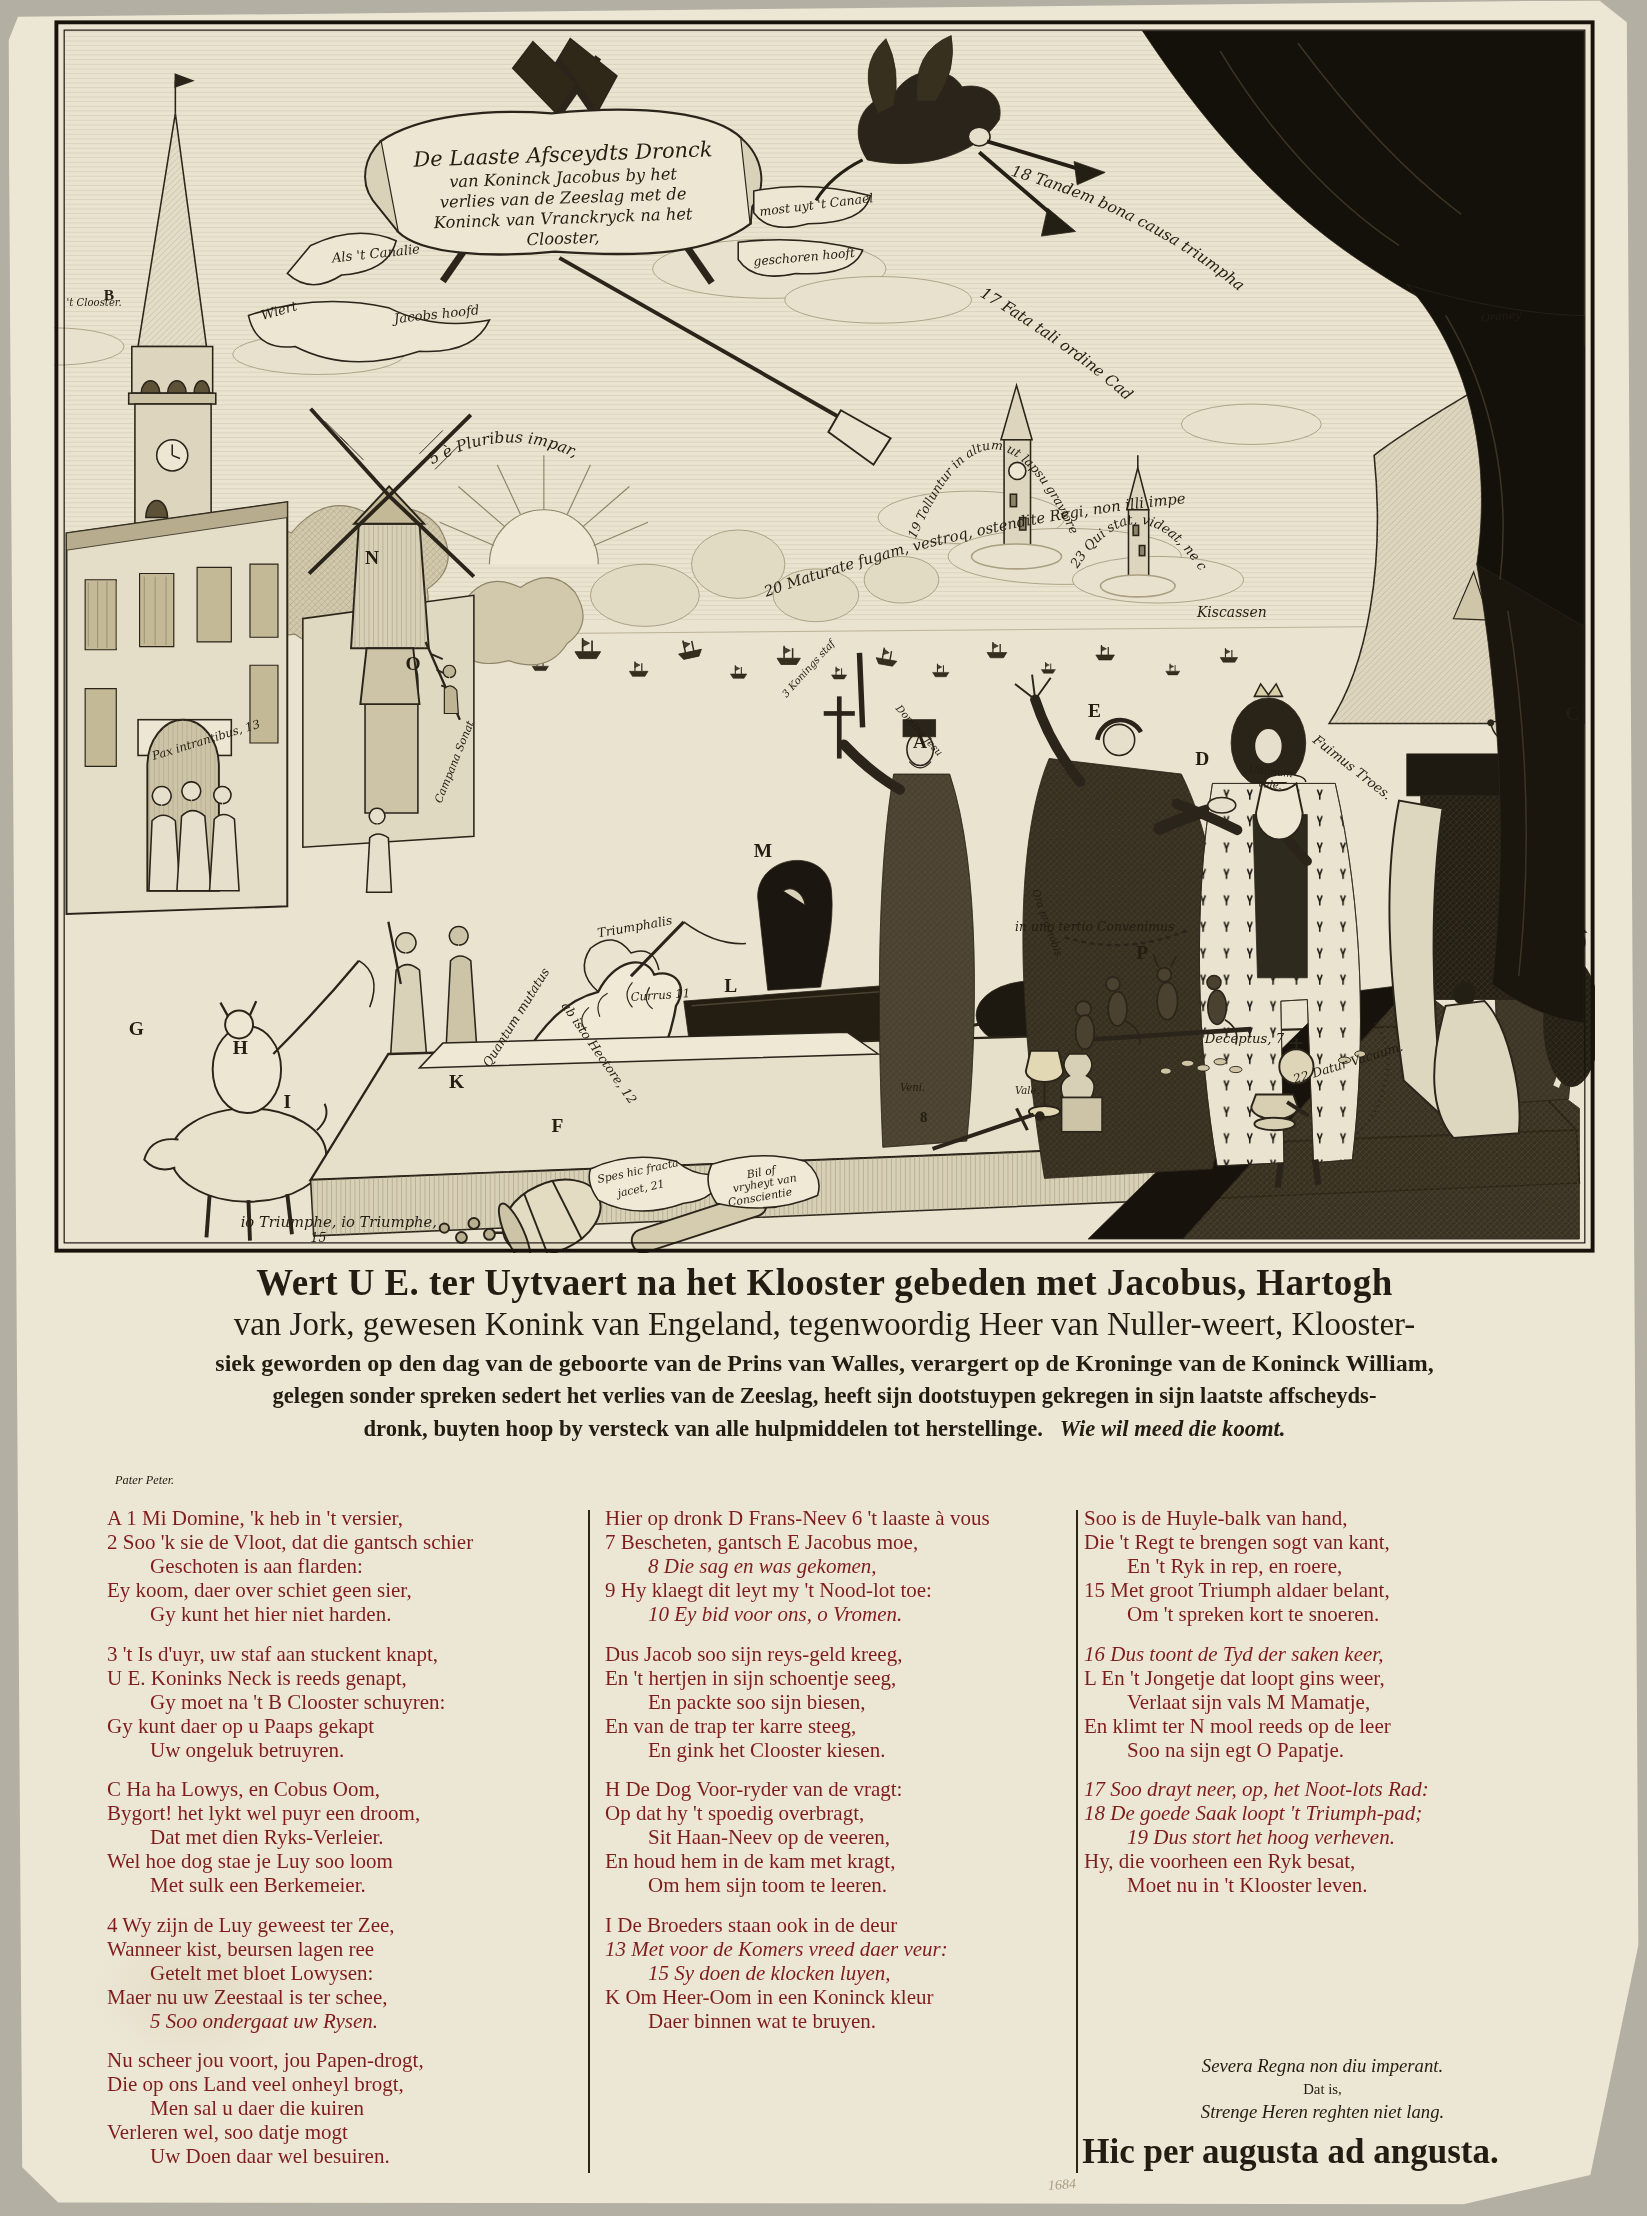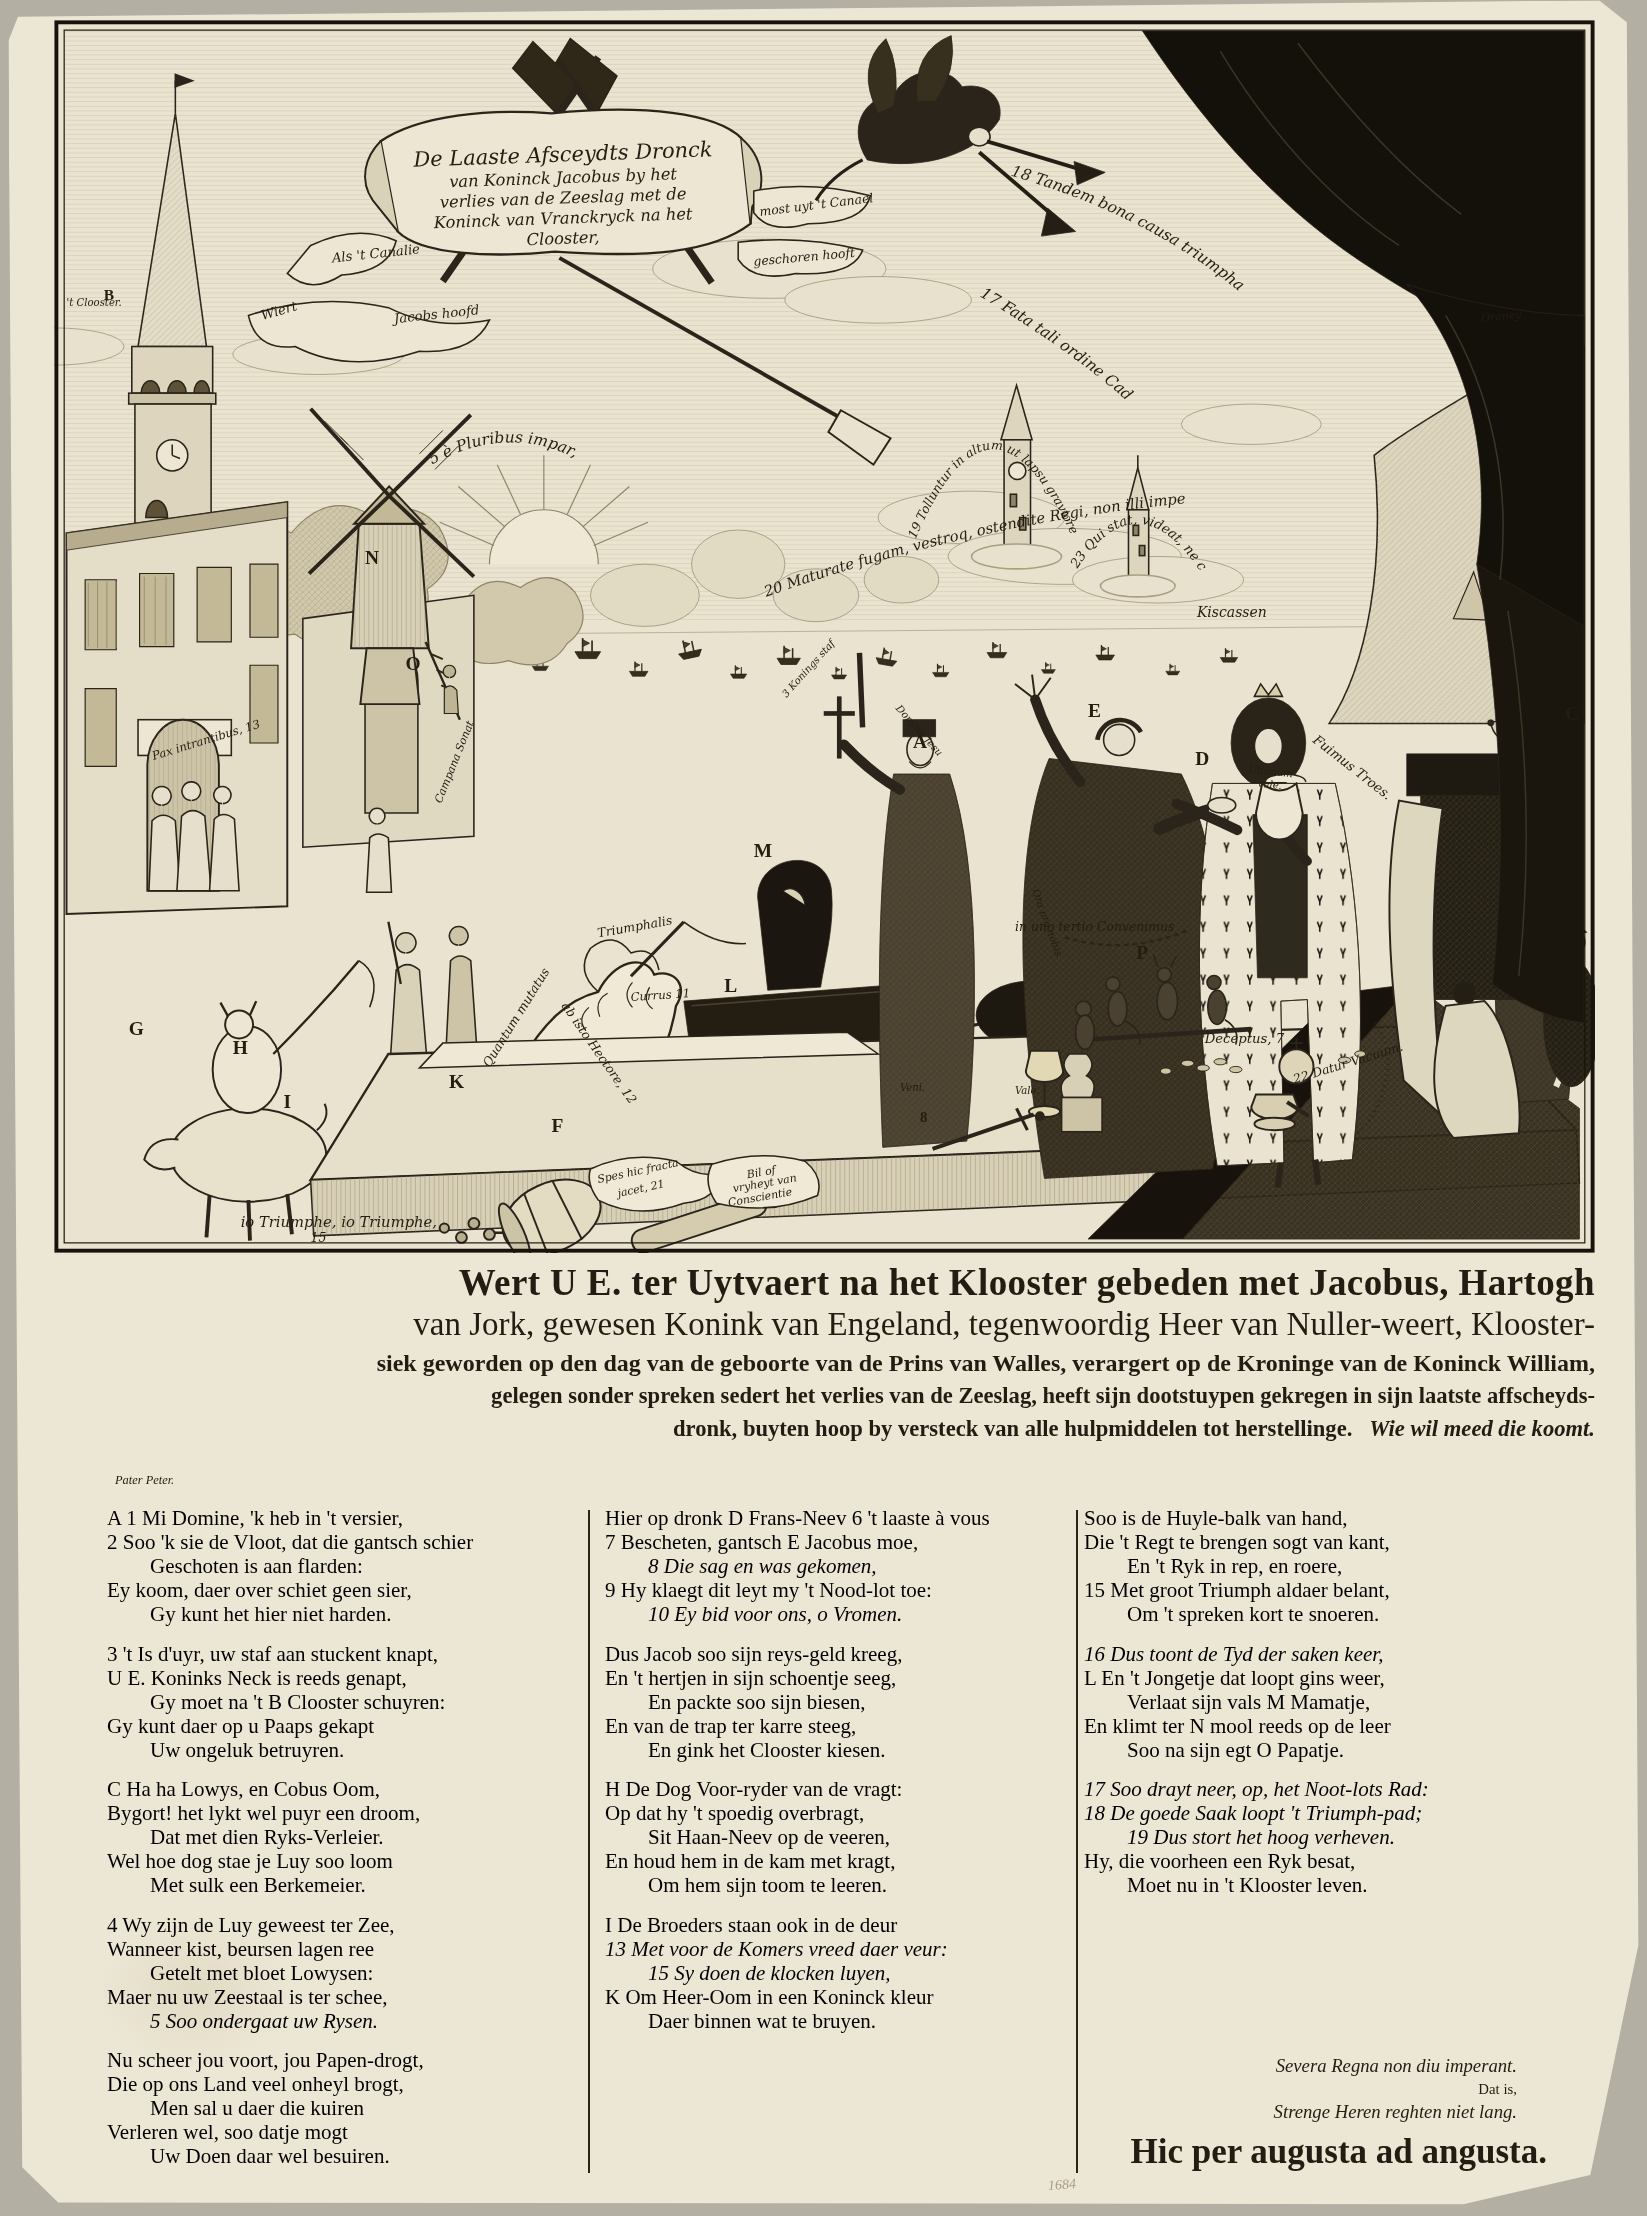--- a/index.html
+++ b/index.html
@@ -7,23 +7,23 @@
   .paper{position:absolute;left:12.4px;top:3.1px;width:1630px;height:2210px;background:#ece7d5;
     clip-path:polygon(0.6% 0.5%,97.6% 0%,99.3% 1%,99.6% 88%,96.6% 98.4%,88.8% 99.7%,2.6% 99.4%,0.4% 97.8%,0% 1.6%);
     box-shadow:4.7px 6.2px 14px rgba(40,35,25,.45);transform:rotate(-0.2deg)}
   .stain{position:absolute;border-radius:50%;pointer-events:none}
   .etch{position:absolute;left:54px;top:20px}
   .lp{position:absolute;color:#221c12;white-space:nowrap}
   .t1{font-size:37px;font-weight:bold;letter-spacing:0.4px}
   .t2{font-size:33px;font-weight:normal}
   .t3{font-size:24px;font-weight:bold}
   .t4{font-size:22.6px;font-weight:bold}
-  .ctr{text-align:right}
+  .ctr{text-align:center}
   .it{font-style:italic}
-  .col{position:absolute;width:474px;font-size:21px;line-height:24px;color:#000000}
+  .col{position:absolute;width:474px;font-size:21px;line-height:24px;color:#7f1d1d}
   .stanza{margin-bottom:15.6px}
   .line{white-space:nowrap}
   .ind1{padding-left:43px}
   .rule{position:absolute;width:1.6px;background:#2b2517}
   .scr{font-style:italic;font-family:"DejaVu Serif",serif}
   svg text{fill:#231d12}
   svg .scr{font-style:italic;font-family:"DejaVu Serif",serif}
   svg .rom{font-family:"Liberation Serif",serif;font-weight:bold}
 </style>
 </head>

